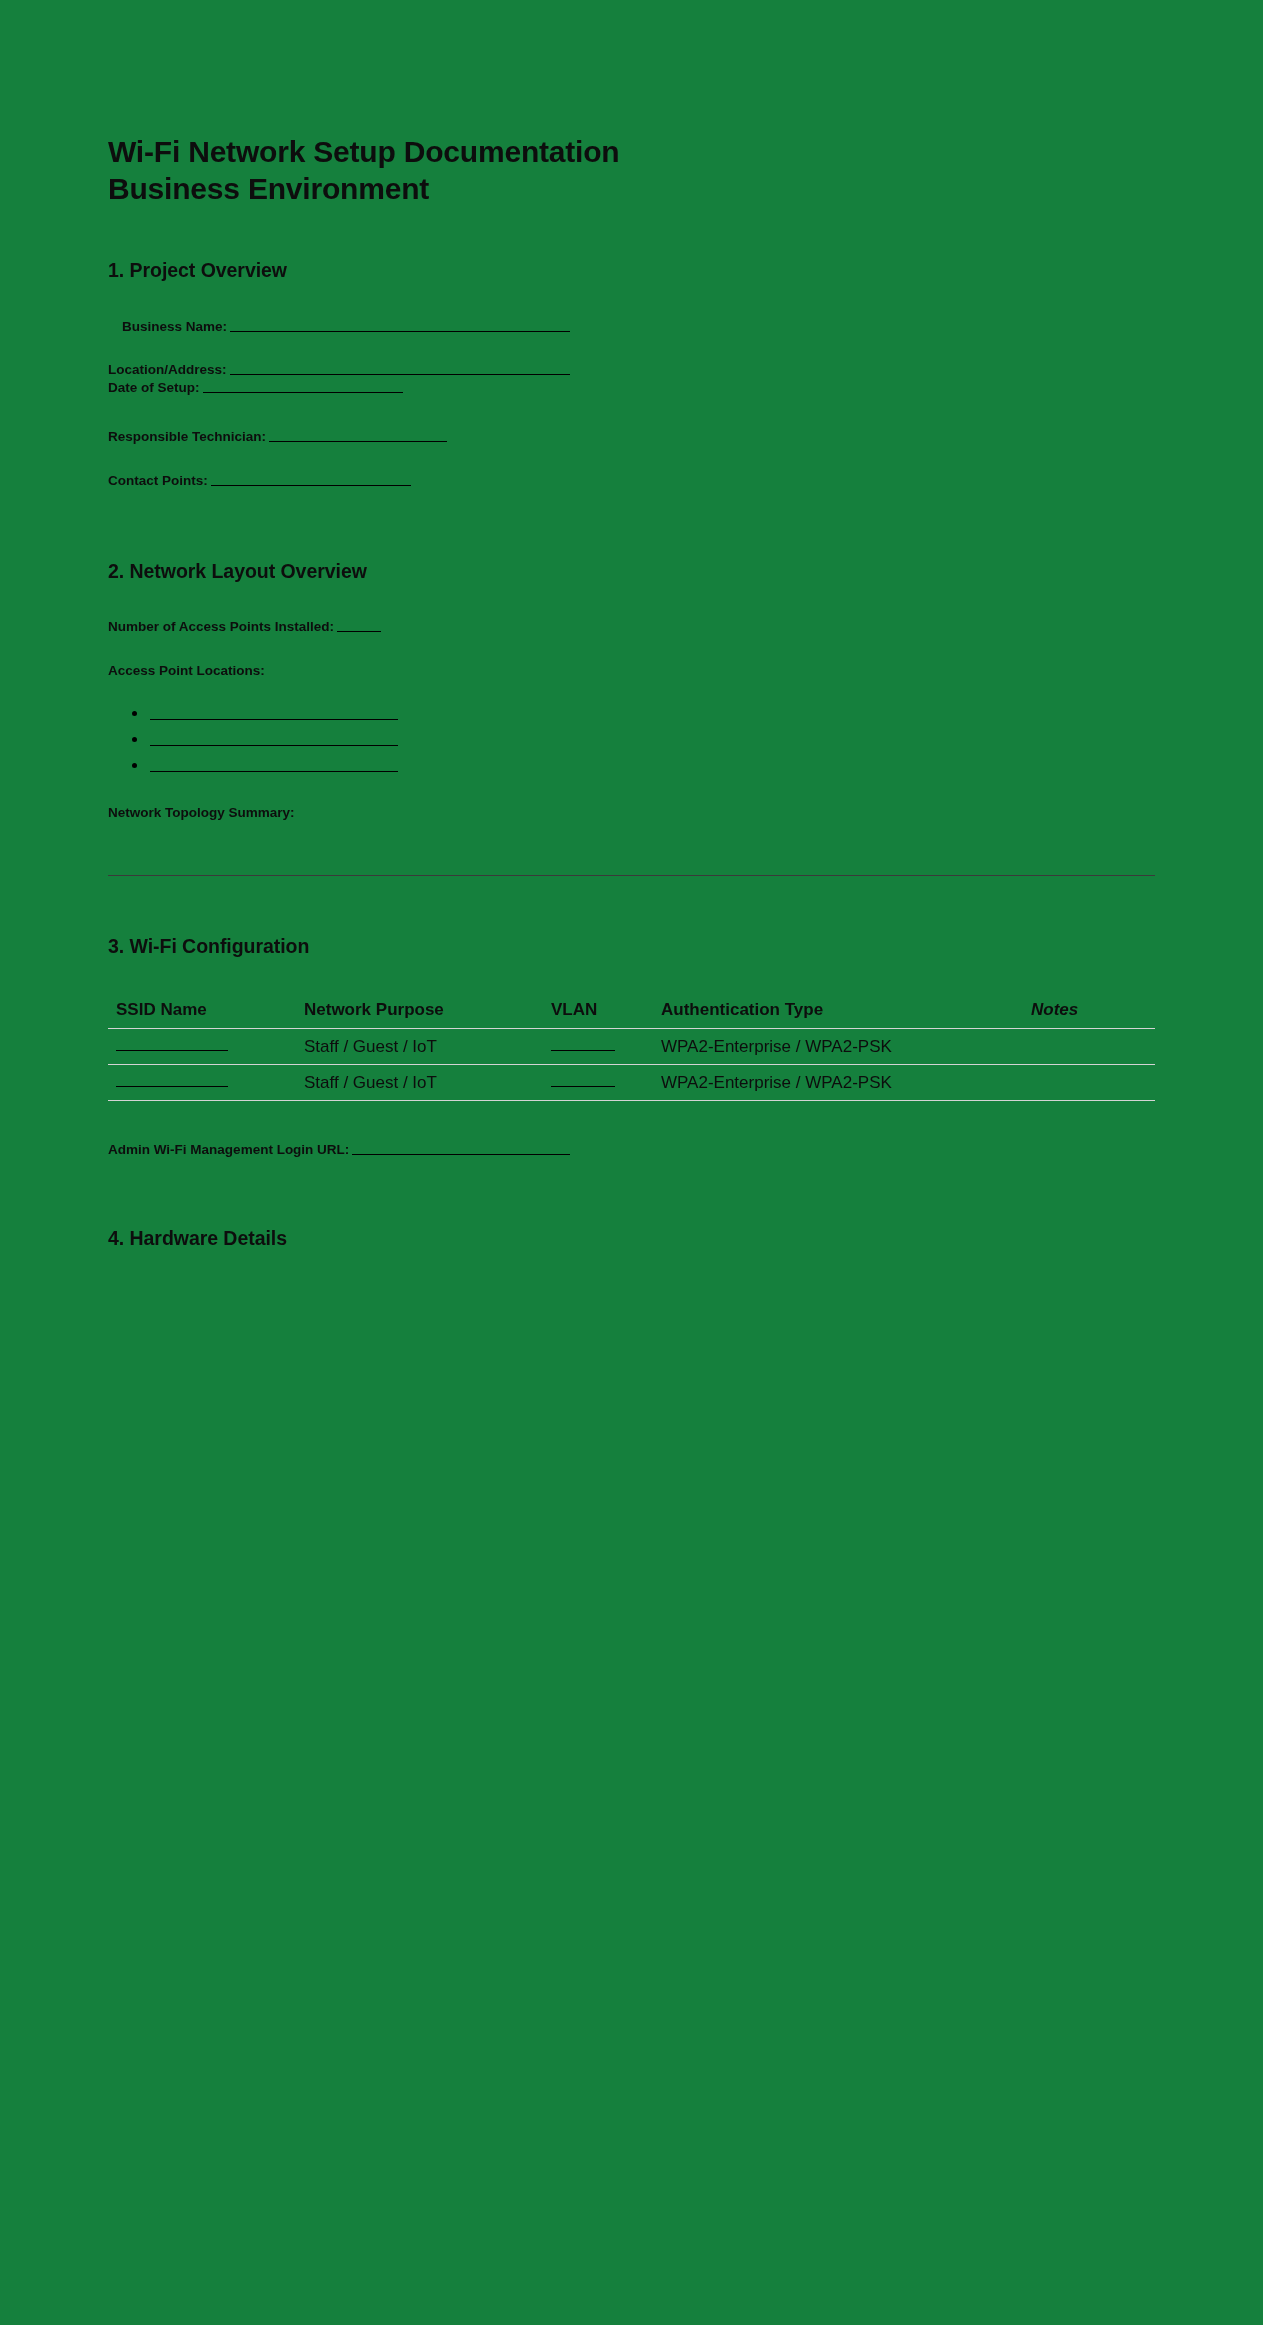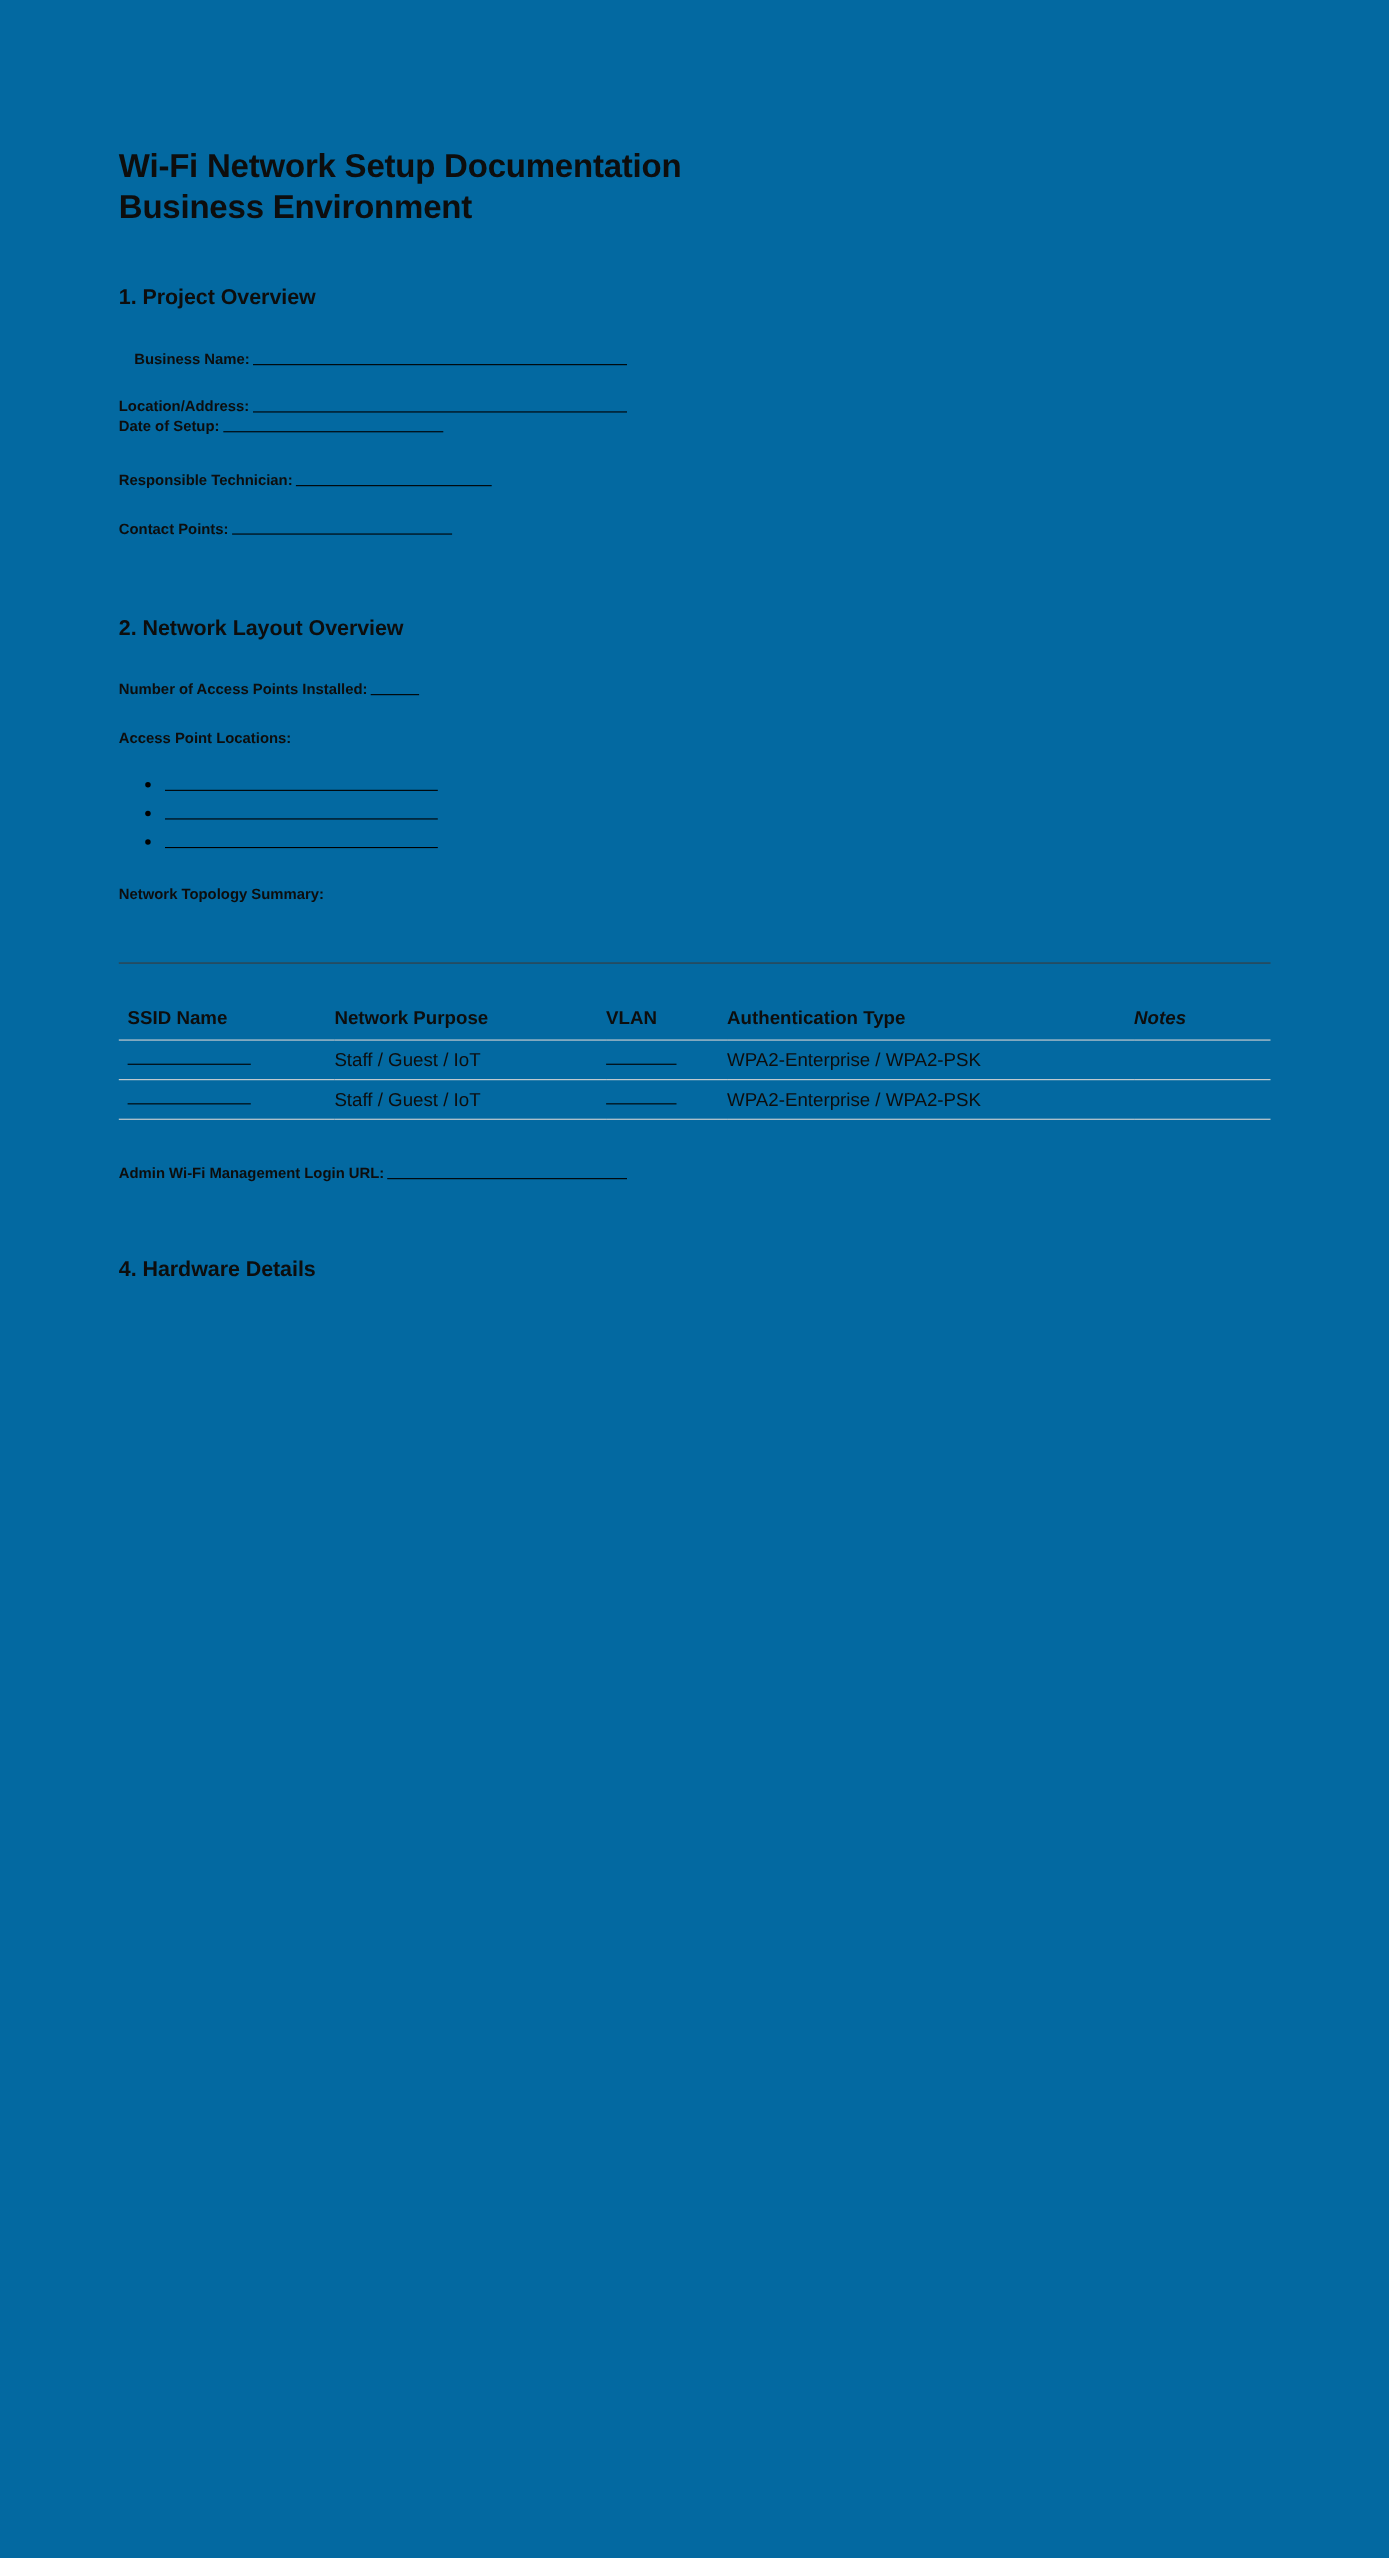--- a/index.html
+++ b/index.html
@@ -13,21 +13,21 @@
     height: 2325px;
     font-family: "Liberation Sans", sans-serif;
     color: #000000;
     -webkit-font-smoothing: antialiased;
   }
 
   .page {
     position: relative;
     width: 1263px;
     height: 2325px;
-    background: #0369a1;
+    background: #15803d;
     padding: 0;
   }
 
   .content {
     position: absolute;
     left: 108px;
     top: 0;
     width: 1047px;
   }
 
@@ -233,20 +233,21 @@
       <li>
         <span class="bullet-dot"></span>
         <span class="bullet-fill"></span>
       </li>
     </ul>
 
     <div class="plain-label" id="lbl-topology">Network Topology Summary:</div>
 
     <div class="divider"></div>
 
+    <div class="section-heading" id="sec3-heading">3. Wi-Fi Configuration</div>
 
     <table class="wifi-table">
       <thead>
         <tr>
           <th class="col-ssid">SSID Name</th>
           <th class="col-purpose">Network Purpose</th>
           <th class="col-vlan">VLAN</th>
           <th class="col-auth">Authentication Type</th>
           <th class="col-notes">Notes</th>
         </tr>

